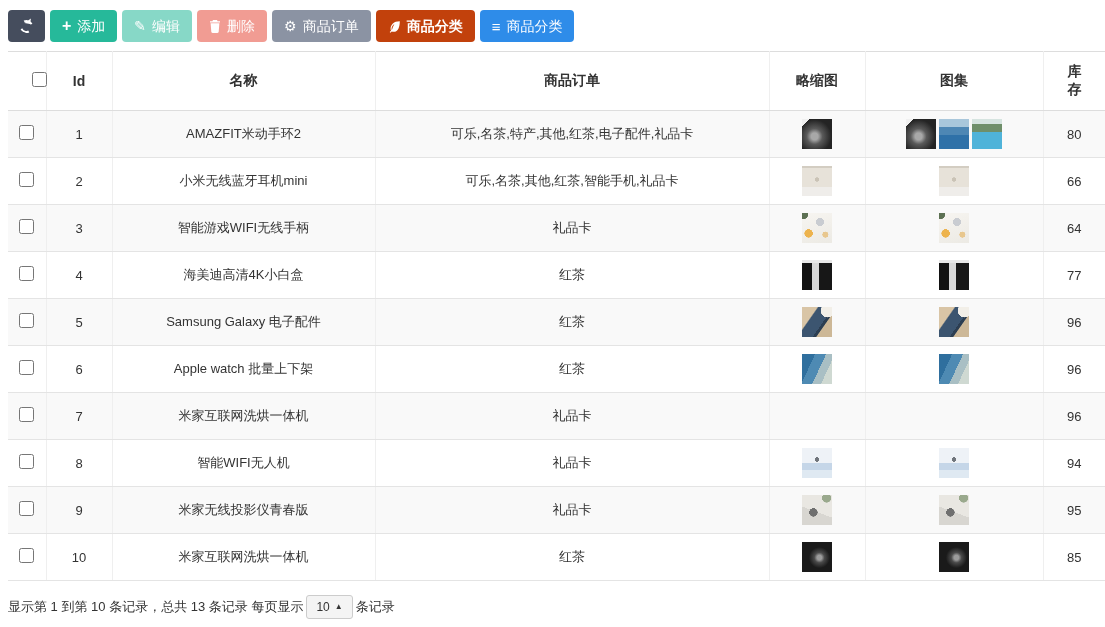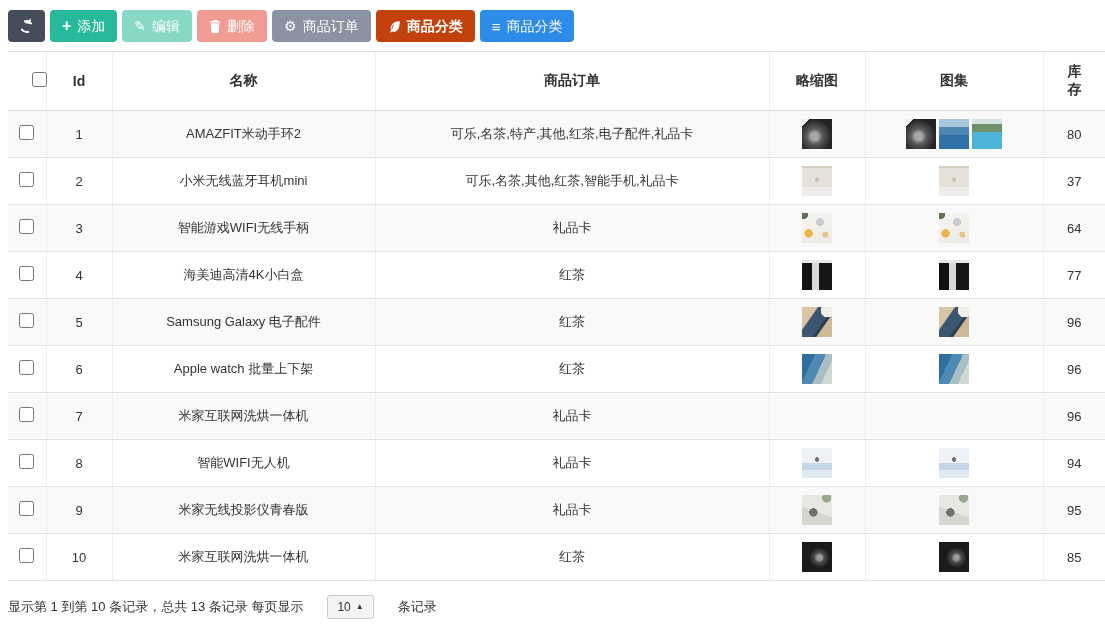--- a/index.html
+++ b/index.html
@@ -50,21 +50,21 @@
   td { height: 47px; padding: 4px 8px; }
   tbody tr:nth-child(odd) { background: #f9f9f9; }
   input[type="checkbox"] { width: 15px; height: 15px; cursor: pointer; }
 
   .thumb { width: 30px; height: 30px; display: inline-block; vertical-align: middle;
            background-color: #eee; }
   .gallery { display: inline-flex; gap: 3px; vertical-align: middle; }
 
   
   .pager { margin-top: 14px; font-size: 13px; color: #333;
-           display: flex; align-items: center; gap: 24px; }
+           display: flex; align-items: center; gap: 3px; }
   .page-size {
     display: inline-flex; align-items: center; gap: 5px;
     background: #f4f4f4; border: 1px solid #ccc; border-radius: 3px;
     padding: 4px 9px; font-size: 12px; color: #333; cursor: pointer;
     font-family: inherit;
   }
   .caret-up { font-size: 8px; line-height: 1; }
 
   svg { display: block; }
 </style>
@@ -148,21 +148,21 @@
       </tr>
       <tr>
         <td><input type="checkbox" style=""></td>
         <td>2</td>
         <td>小米无线蓝牙耳机mini</td>
         <td>可乐,名茶,其他,红茶,智能手机,礼品卡</td>
         <td><span class="thumb" style="background: radial-gradient(circle at 50% 45%, rgb(202, 195, 182) 0px, rgb(202, 195, 182) 9%, rgba(0, 0, 0, 0) 10%), linear-gradient(rgb(211, 205, 194) 0px, rgb(211, 205, 194) 8%, rgb(231, 226, 217) 8%, rgb(231, 226, 217) 70%, rgb(239, 237, 234) 70%);"></span></td>
         <td><span class="gallery">
               <span class="thumb" style="background: radial-gradient(circle at 50% 45%, rgb(202, 195, 182) 0px, rgb(202, 195, 182) 9%, rgba(0, 0, 0, 0) 10%), linear-gradient(rgb(211, 205, 194) 0px, rgb(211, 205, 194) 8%, rgb(231, 226, 217) 8%, rgb(231, 226, 217) 70%, rgb(239, 237, 234) 70%);"></span>
             </span></td>
-        <td>37</td>
+        <td>66</td>
       </tr>
       <tr>
         <td><input type="checkbox" style=""></td>
         <td>3</td>
         <td>智能游戏WIFI无线手柄</td>
         <td>礼品卡</td>
         <td><span class="thumb" style="background: radial-gradient(circle at 6% 6%, rgb(93, 113, 83) 0px, rgb(93, 113, 83) 10%, rgba(0, 0, 0, 0) 11%), radial-gradient(circle at 22% 68%, rgb(237, 179, 77) 0px, rgb(237, 179, 77) 13%, rgba(0, 0, 0, 0) 14%), radial-gradient(circle at 60% 30%, rgb(201, 204, 209) 0px, rgb(201, 204, 209) 14%, rgba(0, 0, 0, 0) 15%), radial-gradient(circle at 78% 72%, rgb(232, 199, 142) 0px, rgb(232, 199, 142) 9%, rgba(0, 0, 0, 0) 10%), linear-gradient(160deg, rgb(247, 245, 241), rgb(236, 234, 228));"></span></td>
         <td><span class="gallery">
               <span class="thumb" style="background: radial-gradient(circle at 6% 6%, rgb(93, 113, 83) 0px, rgb(93, 113, 83) 10%, rgba(0, 0, 0, 0) 11%), radial-gradient(circle at 22% 68%, rgb(237, 179, 77) 0px, rgb(237, 179, 77) 13%, rgba(0, 0, 0, 0) 14%), radial-gradient(circle at 60% 30%, rgb(201, 204, 209) 0px, rgb(201, 204, 209) 14%, rgba(0, 0, 0, 0) 15%), radial-gradient(circle at 78% 72%, rgb(232, 199, 142) 0px, rgb(232, 199, 142) 9%, rgba(0, 0, 0, 0) 10%), linear-gradient(160deg, rgb(247, 245, 241), rgb(236, 234, 228));"></span>
             </span></td>

